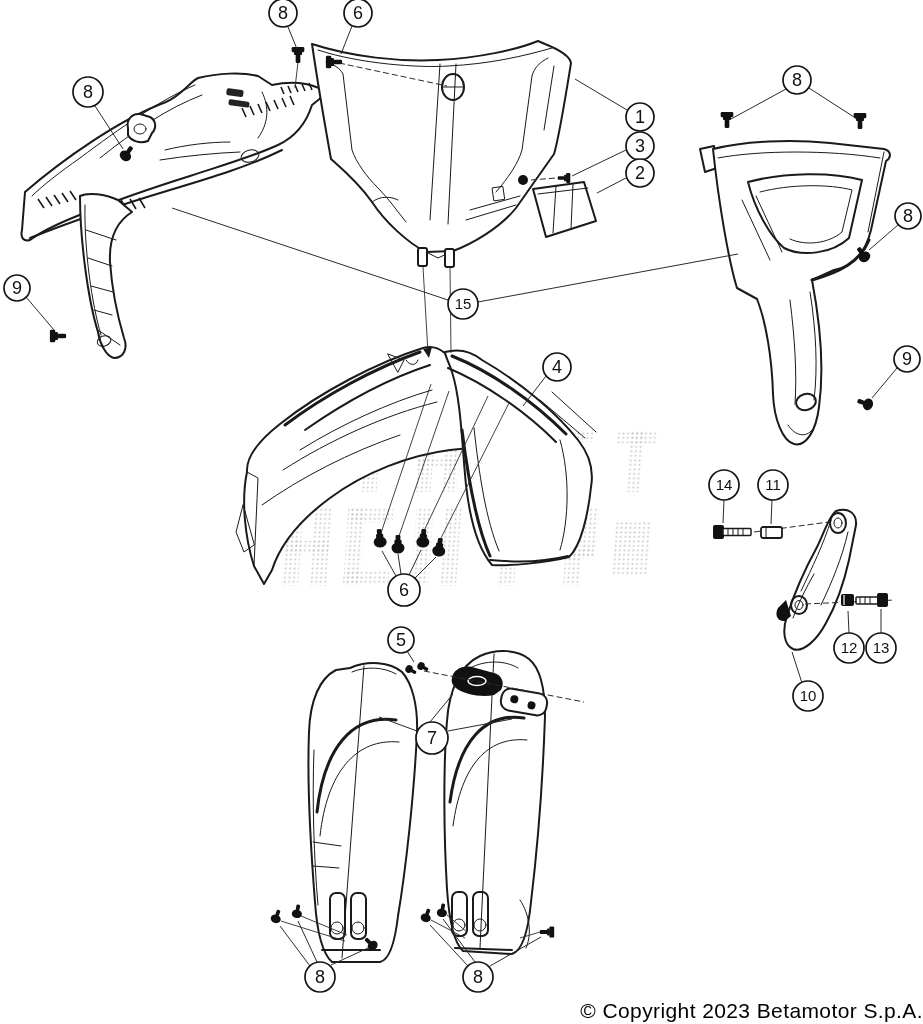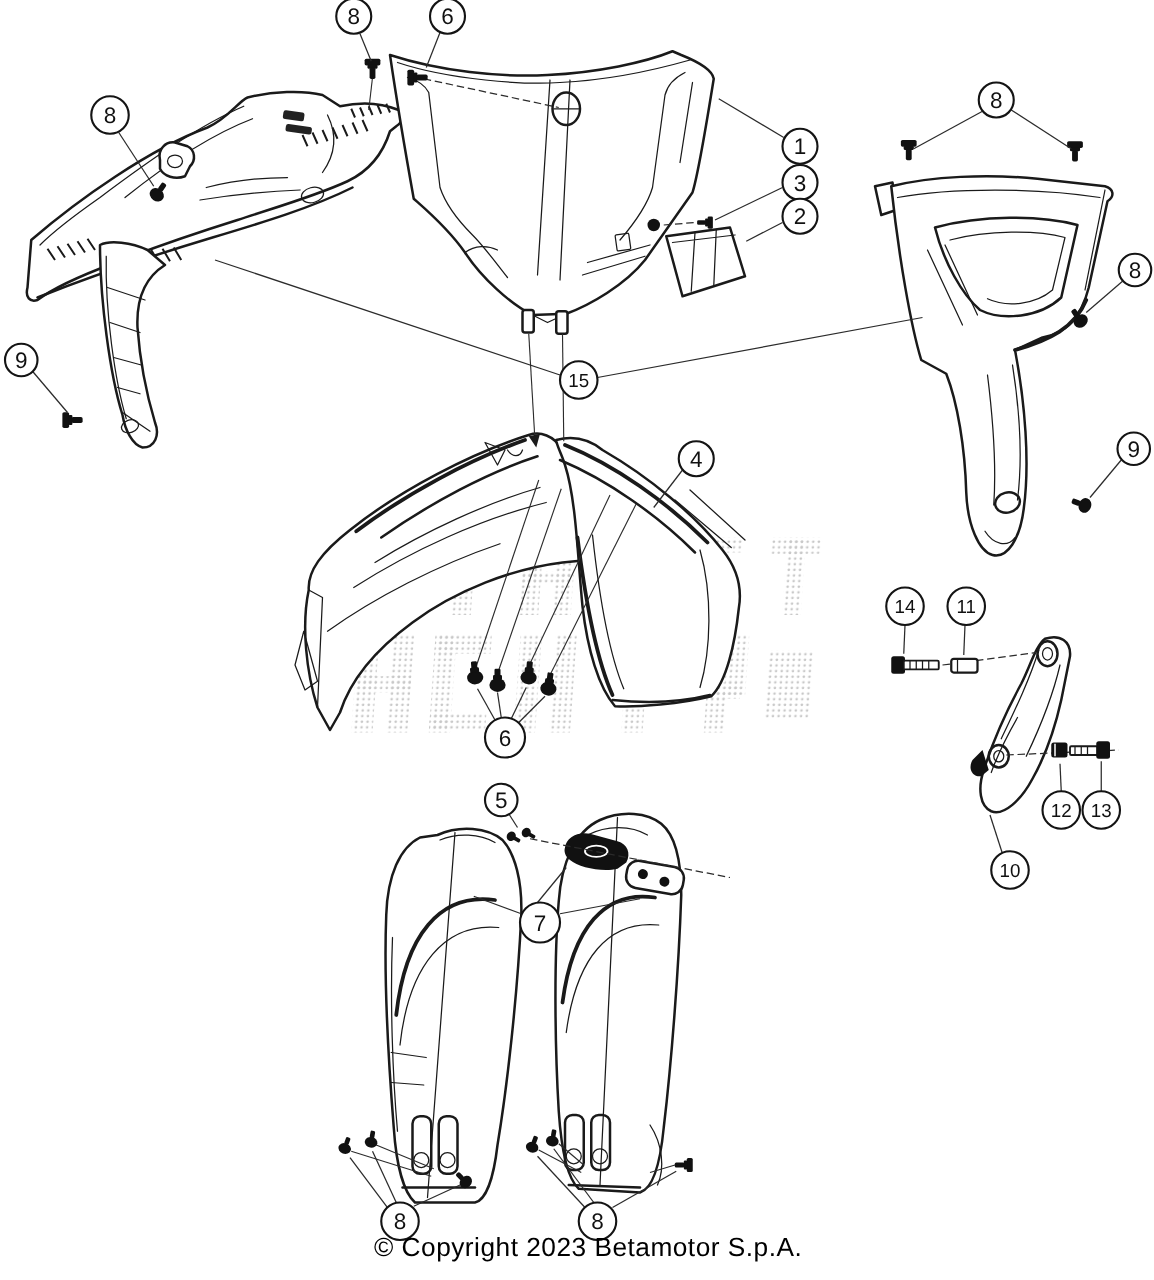--- a/index.html
+++ b/index.html
@@ -1,21 +1,21 @@
 <!DOCTYPE html>
 <html><head>
 <meta charset="utf-8">
 <style>
   html,body{margin:0;padding:0;background:#ffffff;}
   body{width:923px;height:1024px;overflow:hidden;font-family:"Liberation Sans",sans-serif;}
   .stage{position:relative;width:923px;height:1024px;background:#fff;}
   svg{position:absolute;left:0;top:0;}
   .copyright{
-    position:absolute;left:18px;right:0;bottom:13px;
-    text-align:center;font-size:21px;color:#000;letter-spacing:.4px;
+    position:absolute;left:18px;right:0;bottom:1px;
+    text-align:right;font-size:21px;color:#000;letter-spacing:.4px;
     font-family:"Liberation Sans",sans-serif;
   }
   .partline{stroke:#1a1a1a;fill:#ffffff;stroke-width:2;stroke-linejoin:round;stroke-linecap:round;}
   .inner{stroke:#1a1a1a;fill:none;stroke-width:1;stroke-linejoin:round;stroke-linecap:round;}
   .inner2{stroke:#1a1a1a;fill:none;stroke-width:2;stroke-linejoin:round;stroke-linecap:round;}
   .inner3{stroke:#1a1a1a;fill:none;stroke-width:3;stroke-linejoin:round;stroke-linecap:round;}
   .hatch{stroke:#1a1a1a;stroke-width:1.6;}
   .wm{fill:url(#halftone);}
 </style>
 </head>

